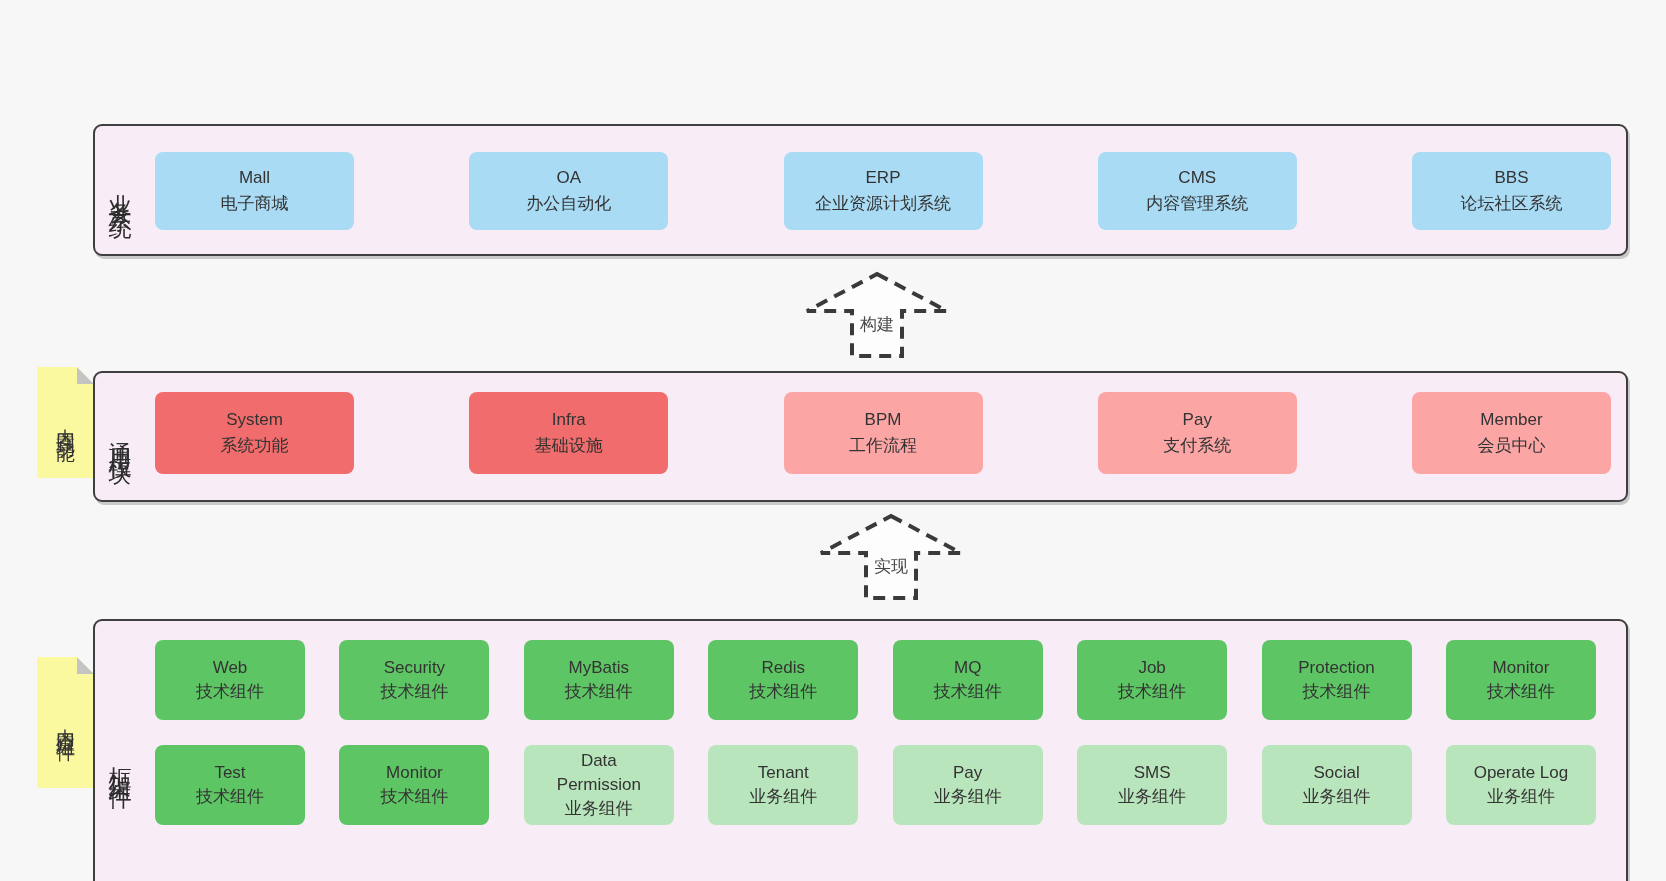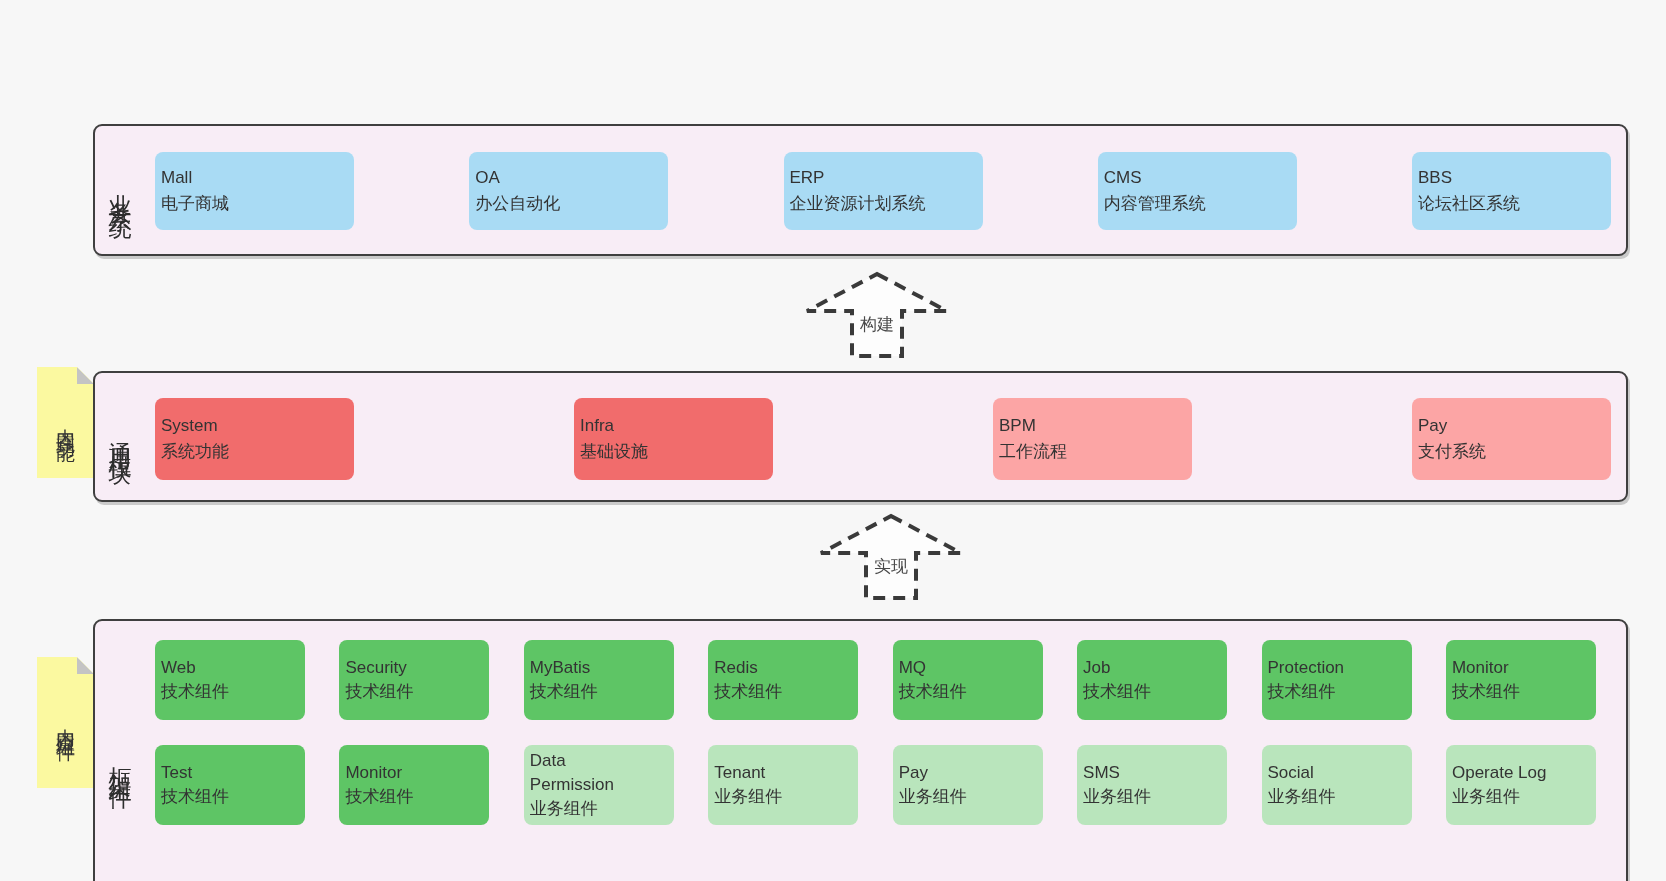--- a/index.html
+++ b/index.html
@@ -21,27 +21,27 @@
     position:absolute;left:9px;top:0;bottom:0;width:34px;
     display:flex;align-items:center;justify-content:center;
     writing-mode:vertical-rl;text-orientation:upright;
     font-size:23px;font-weight:500;letter-spacing:7px;color:#2d2d2d;
   }
 
   .boxrow{
     position:absolute;left:60px;display:flex;justify-content:space-between;
   }
   #boxes-business{top:26px;right:15px;height:78px;}
-  #boxes-modules{top:25px;right:15px;height:82px;}
+  #boxes-modules{top:19px;right:15px;height:82px;}
   #boxes-comp-row1{top:19px;right:30px;height:80px;}
   #boxes-comp-row2{top:124px;right:30px;height:80px;}
 
   .box{
     border-radius:8px;display:flex;flex-direction:column;
-    align-items:flex-start;justify-content:center;
+    align-items:center;justify-content:center;
     text-align:center;color:#333;box-sizing:border-box;padding:2px 6px;
   }
   #boxes-business .box,#boxes-modules .box{width:199px;}
   #boxes-comp-row1 .box,#boxes-comp-row2 .box{width:150px;}
   .box-line{line-height:26px;font-size:17px;white-space:nowrap;}
   #boxes-comp-row1 .box-line,#boxes-comp-row2 .box-line{line-height:24px;}
 
   .v-blue{background:#a9dbf4;}
   .v-red{background:#f16c6c;}
   .v-pink{background:#fca5a5;}
@@ -132,20 +132,24 @@
           <div class="box-line">基础设施</div>
         </div>
         <div class="box v-pink">
           <div class="box-line">BPM</div>
           <div class="box-line">工作流程</div>
         </div>
         <div class="box v-pink">
           <div class="box-line">Pay</div>
           <div class="box-line">支付系统</div>
         </div>
+        <div class="box v-pink">
+          <div class="box-line">Member</div>
+          <div class="box-line">会员中心</div>
+        </div>
       </div>
   </section>
 
   <svg class="arrow-svg" id="arrow-implement" width="160" height="92" viewBox="0 0 160 92">
     <path class="arrow-shape" d="M80,4 L150,41 L105,41 L105,86 L55,86 L55,41 L10,41 Z"></path>
     <text class="arrow-label" x="80" y="60">实现</text>
   </svg>
 
   <section class="panel" id="panel-components">
     <div class="vlabel">框架组件</div>

